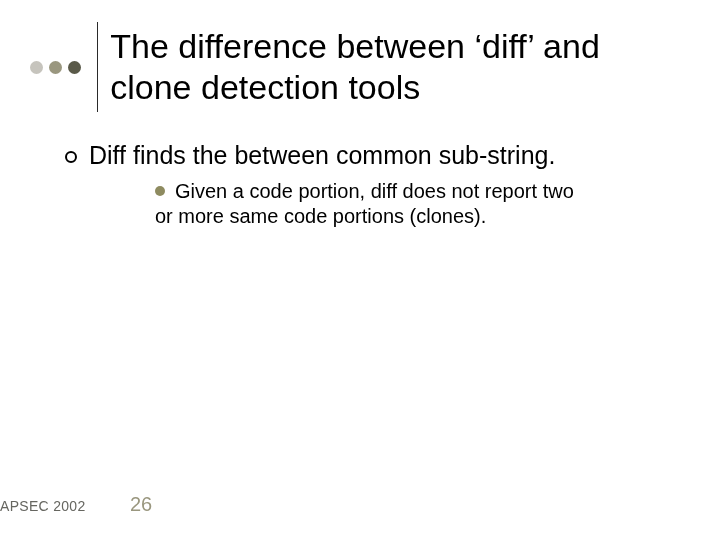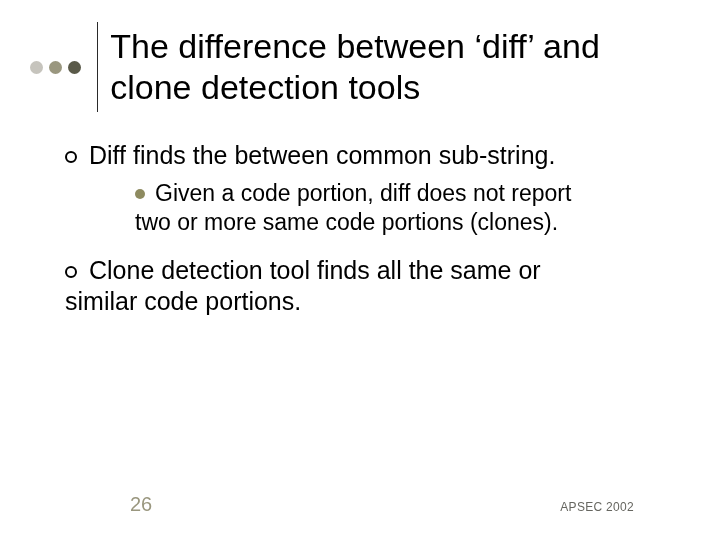--- a/index.html
+++ b/index.html
@@ -64,22 +64,23 @@
     font-size: 25px;
     line-height: 1.25;
     margin-bottom: 6px;
   }
   .level2-wrap {
     margin-left: 70px;
     margin-top: 8px;
     margin-bottom: 18px;
   }
   .level2 {
-    font-size: 23px;
+    font-size: 20px;
     line-height: 1.25;
+    margin-left: 20px;
   }
   .hollow-bullet {
     display: inline-block;
     width: 12px;
     height: 12px;
     border: 2px solid #000;
     border-radius: 50%;
     vertical-align: 1px;
     margin-right: 12px;
     box-sizing: border-box;
@@ -103,24 +104,24 @@
   .page-num {
     position: absolute;
     left: 130px;
     bottom: 0;
     font-size: 20px;
     color: #9a977f;
   }
   .conf {
     position: absolute;
     left: 0;
-    right: 2px;
+    right: 16px;
     bottom: 2px;
-    text-align: right;
-    font-size: 12px;
+    text-align: left;
+    font-size: 14px;
     color: #666660;
     letter-spacing: 0.3px;
   }
 </style>
 </head>
 <body>
 
 <div class="slide">
 
   <div class="title-row">
@@ -138,23 +139,20 @@
     <div class="level1">
       <span class="hollow-bullet"></span><span>Diff finds the between common sub-string.</span>
     </div>
 
     <div class="level2-wrap">
       <div class="level2">
         <span class="solid-bullet-olive"></span><span>Given a code portion, diff does not report two or more same code portions (clones).</span>
       </div>
     </div>
 
-    <div class="level1">
-      <span class="hollow-bullet"></span><span>Clone detection tool finds all the same or similar code portions.</span>
-    </div>
 
   </div>
 
   <div class="footer">
     <div class="page-num">26</div>
     <div class="conf">APSEC 2002</div>
   </div>
 
 </div>
 

